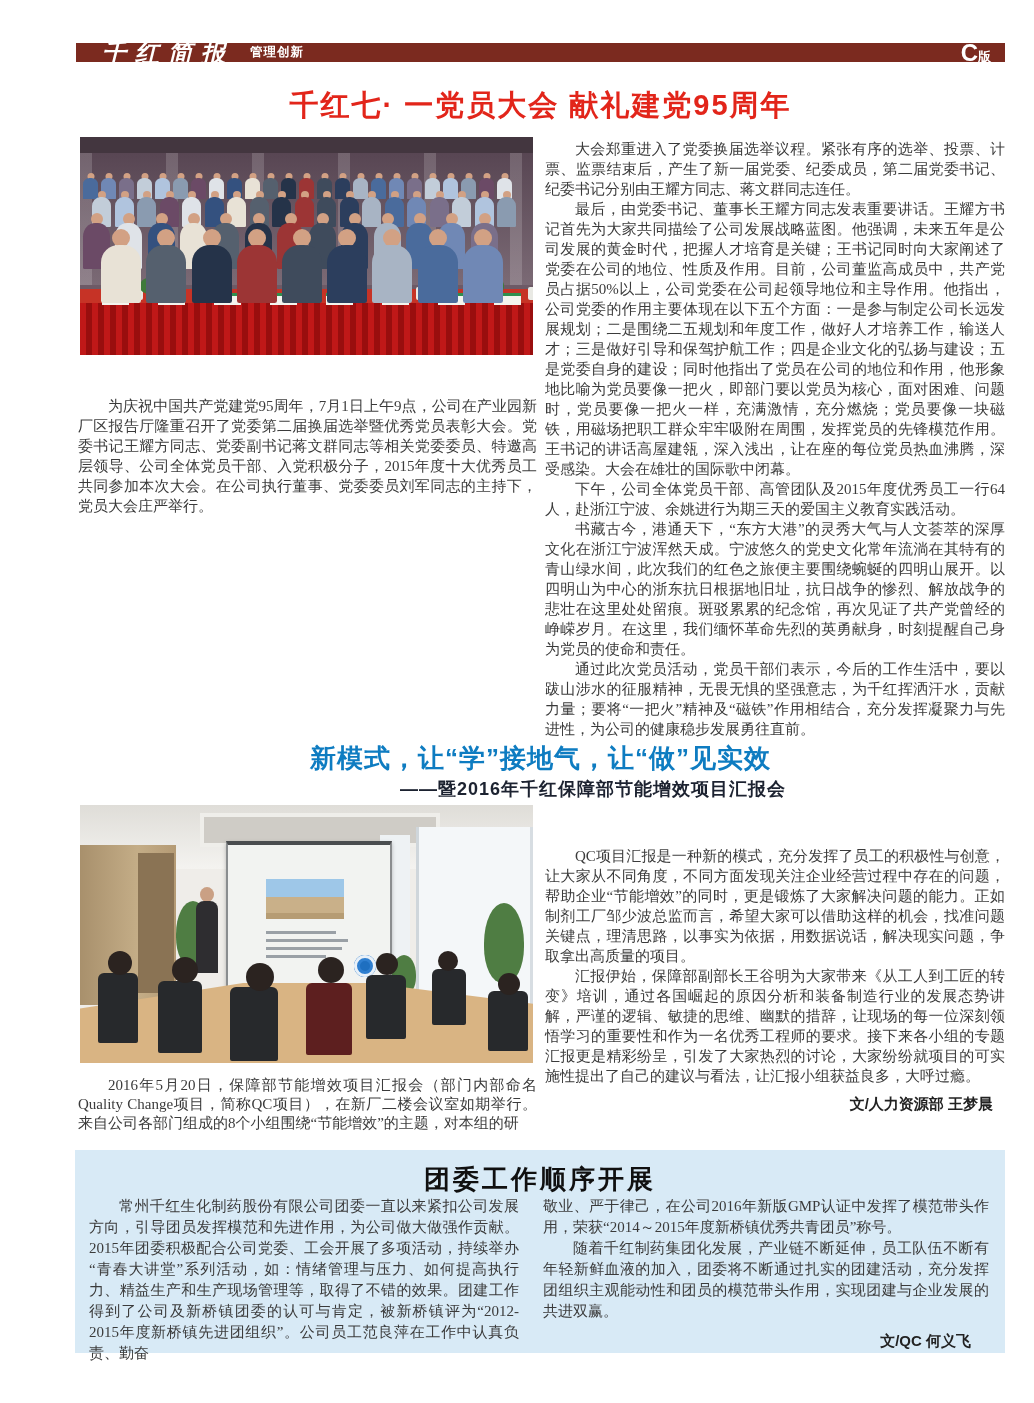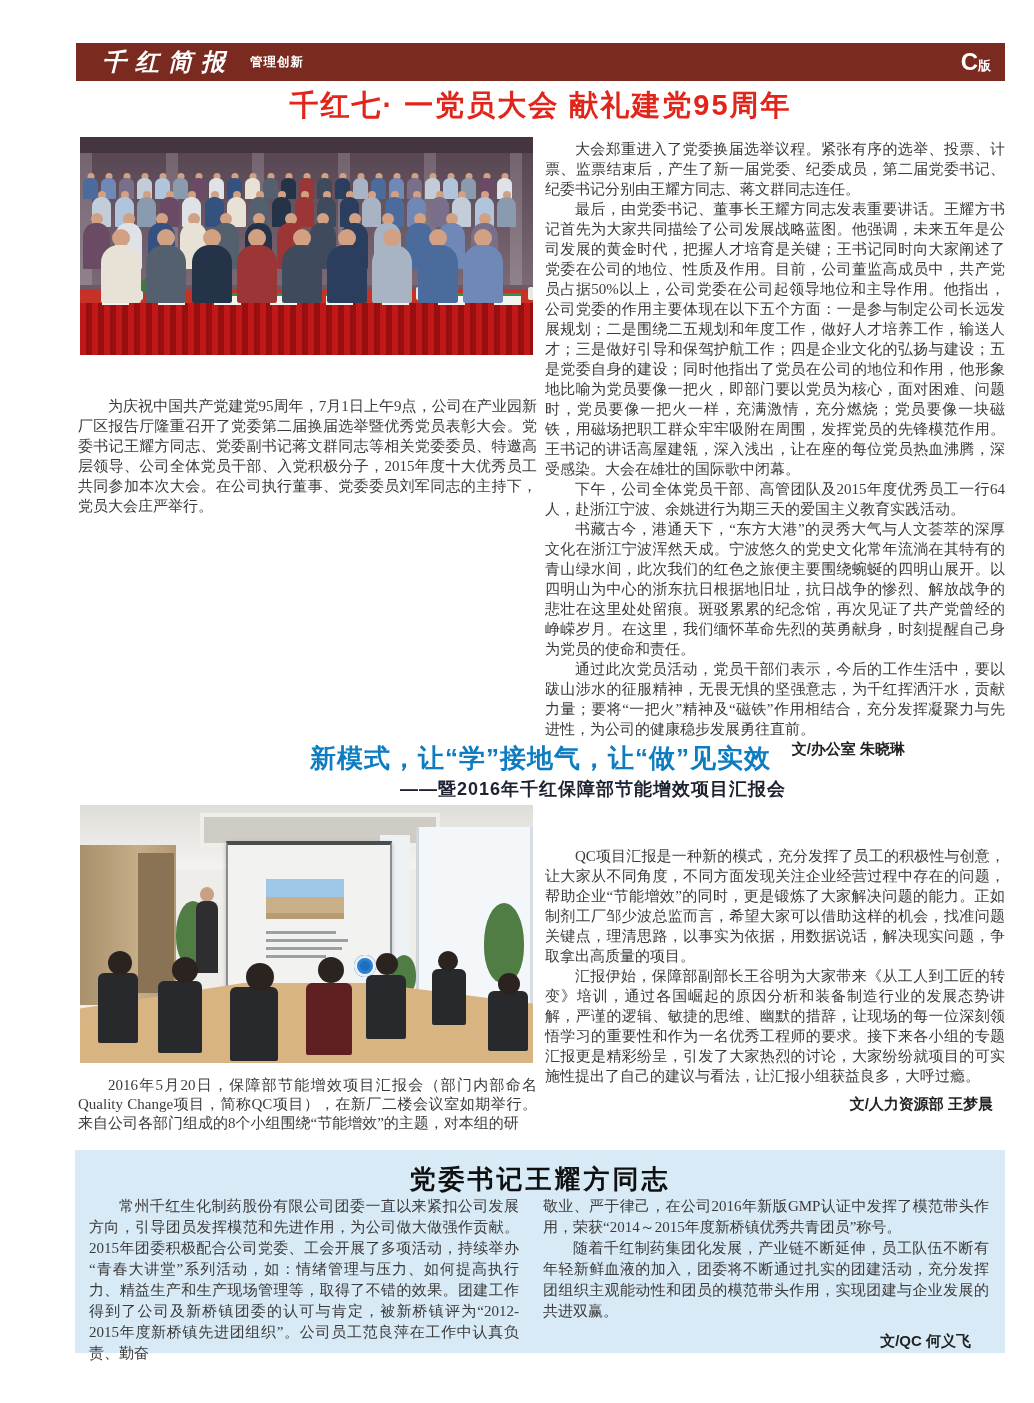--- a/index.html
+++ b/index.html
@@ -8,21 +8,21 @@
     --headline-blue:#0e7cc1;
     --box-bg:#d8eaf6;
     --ink:#3b3b3b;
   }
   *{box-sizing:border-box;}
   html,body{margin:0;padding:0;}
   body{background:#ffffff;font-family:"Liberation Serif","DejaVu Serif",serif;}
   .page{position:relative;width:1034px;height:1403px;background:#ffffff;overflow:hidden;}
 
   
-  .header-bar{position:absolute;left:76px;top:43px;width:929px;height:38px;
+  .header-bar{position:absolute;left:76px;top:43px;width:929px;height:19px;
     background:var(--header-bar);display:flex;align-items:center;}
   .masthead{margin-left:26px;color:#fff;font-family:"DejaVu Serif","Liberation Serif",serif;
     font-style:italic;font-weight:bold;font-size:24px;letter-spacing:9px;line-height:1;white-space:nowrap;}
   .section-label{margin-left:16px;color:#fff;font-family:"Liberation Sans","DejaVu Sans",sans-serif;
     font-weight:bold;font-size:12.5px;letter-spacing:1px;}
   .edition{margin-left:auto;margin-right:14px;color:#fff;display:flex;align-items:baseline;}
   .edition .big{font-family:"Liberation Sans","DejaVu Sans",sans-serif;font-weight:bold;font-size:24px;}
   .edition .small{font-family:"Liberation Sans","DejaVu Sans",sans-serif;font-weight:bold;font-size:13px;}
 
   
@@ -413,21 +413,20 @@
         <div class="p1-plant" style="left: 400px; top: 140px;"></div>
       </div>
   </div>
 
   <div class="col a1-right">
     <p class="txt">大会郑重进入了党委换届选举议程。紧张有序的选举、投票、计票、监票结束后，产生了新一届党委、纪委成员，第二届党委书记、纪委书记分别由王耀方同志、蒋文群同志连任。</p>
     <p class="txt">最后，由党委书记、董事长王耀方同志发表重要讲话。王耀方书记首先为大家共同描绘了公司发展战略蓝图。他强调，未来五年是公司发展的黄金时代，把握人才培育是关键；王书记同时向大家阐述了党委在公司的地位、性质及作用。目前，公司董监高成员中，共产党员占据50%以上，公司党委在公司起领导地位和主导作用。他指出，公司党委的作用主要体现在以下五个方面：一是参与制定公司长远发展规划；二是围绕二五规划和年度工作，做好人才培养工作，输送人才；三是做好引导和保驾护航工作；四是企业文化的弘扬与建设；五是党委自身的建设；同时他指出了党员在公司的地位和作用，他形象地比喻为党员要像一把火，即部门要以党员为核心，面对困难、问题时，党员要像一把火一样，充满激情，充分燃烧；党员要像一块磁铁，用磁场把职工群众牢牢吸附在周围，发挥党员的先锋模范作用。王书记的讲话高屋建瓴，深入浅出，让在座的每位党员热血沸腾，深受感染。大会在雄壮的国际歌中闭幕。</p>
     <p class="txt">下午，公司全体党员干部、高管团队及2015年度优秀员工一行64人，赴浙江宁波、余姚进行为期三天的爱国主义教育实践活动。</p>
     <p class="txt">书藏古今，港通天下，“东方大港”的灵秀大气与人文荟萃的深厚文化在浙江宁波浑然天成。宁波悠久的党史文化常年流淌在其特有的青山绿水间，此次我们的红色之旅便主要围绕蜿蜒的四明山展开。以四明山为中心的浙东抗日根据地旧址，抗日战争的惨烈、解放战争的悲壮在这里处处留痕。斑驳累累的纪念馆，再次见证了共产党曾经的峥嵘岁月。在这里，我们缅怀革命先烈的英勇献身，时刻提醒自己身为党员的使命和责任。</p>
     <p class="txt">通过此次党员活动，党员干部们表示，今后的工作生活中，要以跋山涉水的征服精神，无畏无惧的坚强意志，为千红挥洒汗水，贡献力量；要将“一把火”精神及“磁铁”作用相结合，充分发挥凝聚力与先进性，为公司的健康稳步发展勇往直前。</p>
-    <p class="byline">文/办公室 朱晓琳</p>
   </div>
 
   <div class="col a1-left">
     <p class="txt">为庆祝中国共产党建党95周年，7月1日上午9点，公司在产业园新厂区报告厅隆重召开了党委第二届换届选举暨优秀党员表彰大会。党委书记王耀方同志、党委副书记蒋文群同志等相关党委委员、特邀高层领导、公司全体党员干部、入党积极分子，2015年度十大优秀员工共同参加本次大会。在公司执行董事、党委委员刘军同志的主持下，党员大会庄严举行。</p>
   </div>
 
   <div class="headline2">新模式，让“学”接地气，让“做”见实效</div>
   <div class="subhead2">——暨2016年千红保障部节能增效项目汇报会</div>
 
   <div class="photo2">
@@ -473,21 +472,21 @@
     <p class="txt gap-top">QC项目汇报是一种新的模式，充分发挥了员工的积极性与创意，让大家从不同角度，不同方面发现关注企业经营过程中存在的问题，帮助企业“节能增效”的同时，更是锻炼了大家解决问题的能力。正如制剂工厂邹少波总监而言，希望大家可以借助这样的机会，找准问题关键点，理清思路，以事实为依据，用数据说话，解决现实问题，争取拿出高质量的项目。</p>
     <p class="txt">汇报伊始，保障部副部长王谷明为大家带来《从工人到工匠的转变》培训，通过各国崛起的原因分析和装备制造行业的发展态势讲解，严谨的逻辑、敏捷的思维、幽默的措辞，让现场的每一位深刻领悟学习的重要性和作为一名优秀工程师的要求。接下来各小组的专题汇报更是精彩纷呈，引发了大家热烈的讨论，大家纷纷就项目的可实施性提出了自己的建议与看法，让汇报小组获益良多，大呼过瘾。</p>
     <p class="byline">文/人力资源部 王梦晨</p>
   </div>
 
   <div class="col a2-left">
     <p class="txt">2016年5月20日，保障部节能增效项目汇报会（部门内部命名Quality Change项目，简称QC项目），在新厂二楼会议室如期举行。来自公司各部门组成的8个小组围绕“节能增效”的主题，对本组的研</p>
   </div>
 
   <div class="box3">
-    <div class="boxtitle">党委书记王耀方同志</div>
+    <div class="boxtitle">团委工作顺序开展</div>
     <div class="col b3-left">
       <p class="txt">常州千红生化制药股份有限公司团委一直以来紧扣公司发展方向，引导团员发挥模范和先进作用，为公司做大做强作贡献。2015年团委积极配合公司党委、工会开展了多项活动，持续举办“青春大讲堂”系列活动，如：情绪管理与压力、如何提高执行力、精益生产和生产现场管理等，取得了不错的效果。团建工作得到了公司及新桥镇团委的认可与肯定，被新桥镇评为“2012-2015年度新桥镇先进团组织”。公司员工范良萍在工作中认真负责、勤奋</p>
     </div>
     <div class="col b3-right">
       <p class="txt cont">敬业、严于律己，在公司2016年新版GMP认证中发挥了模范带头作用，荣获“2014～2015年度新桥镇优秀共青团员”称号。</p>
       <p class="txt">随着千红制药集团化发展，产业链不断延伸，员工队伍不断有年轻新鲜血液的加入，团委将不断通过扎实的团建活动，充分发挥团组织主观能动性和团员的模范带头作用，实现团建与企业发展的共进双赢。</p>
       <p class="byline">文/QC 何义飞</p>
     </div>
   </div>
 

